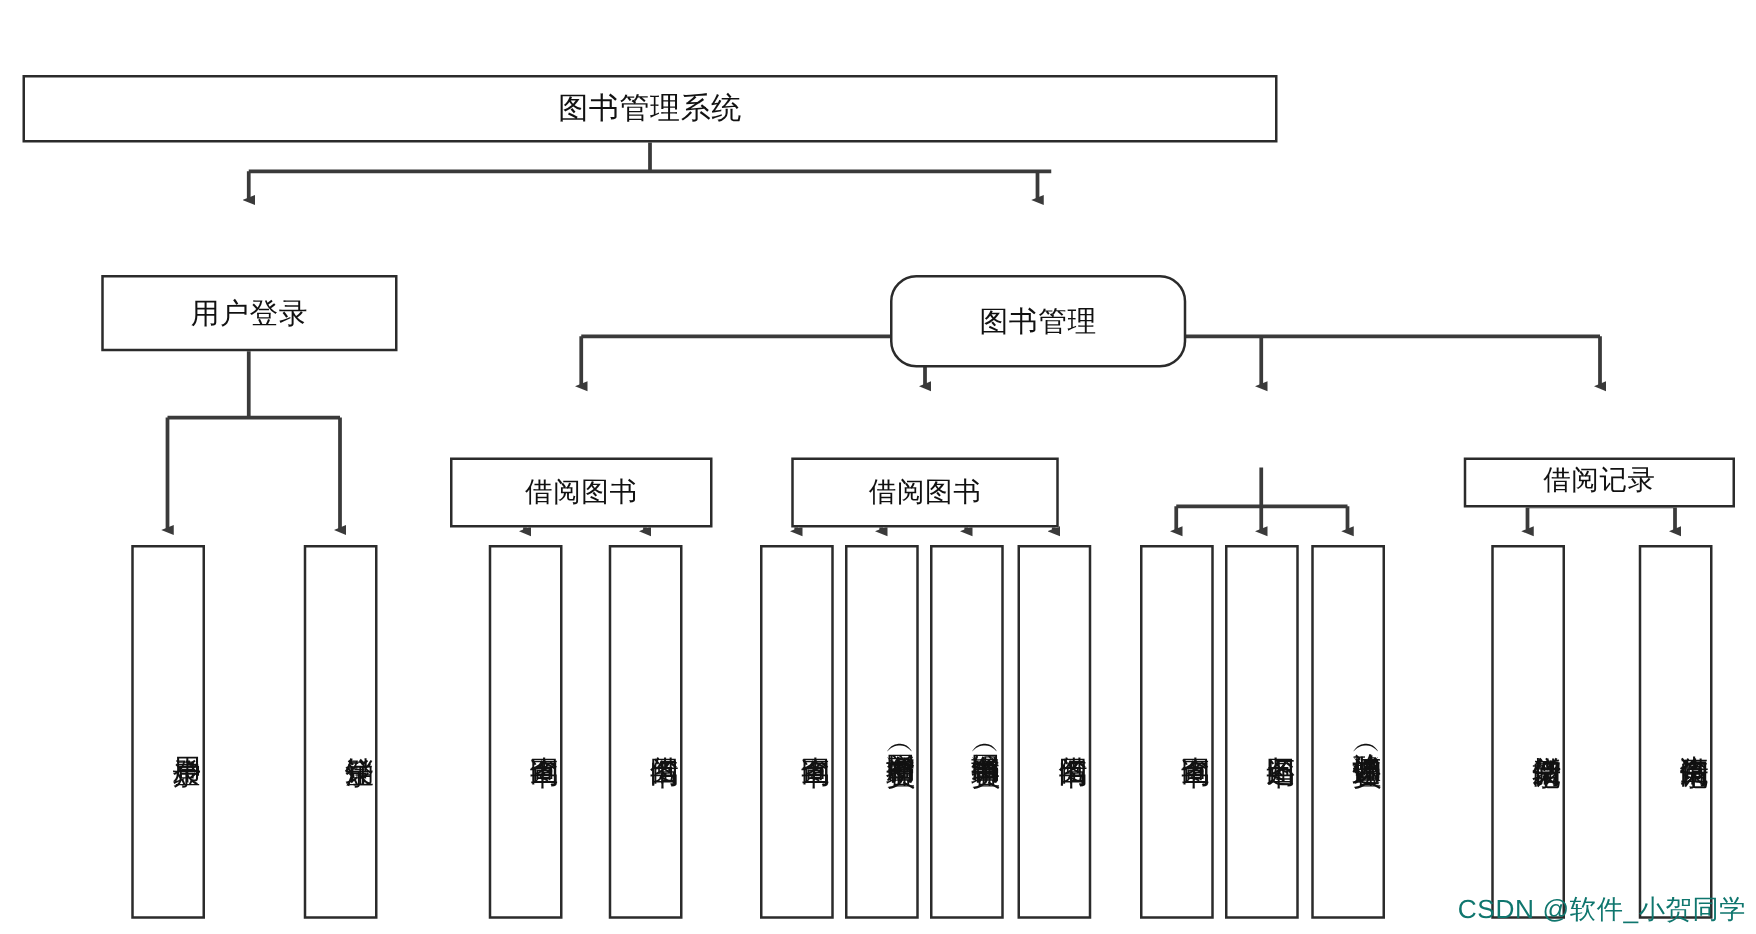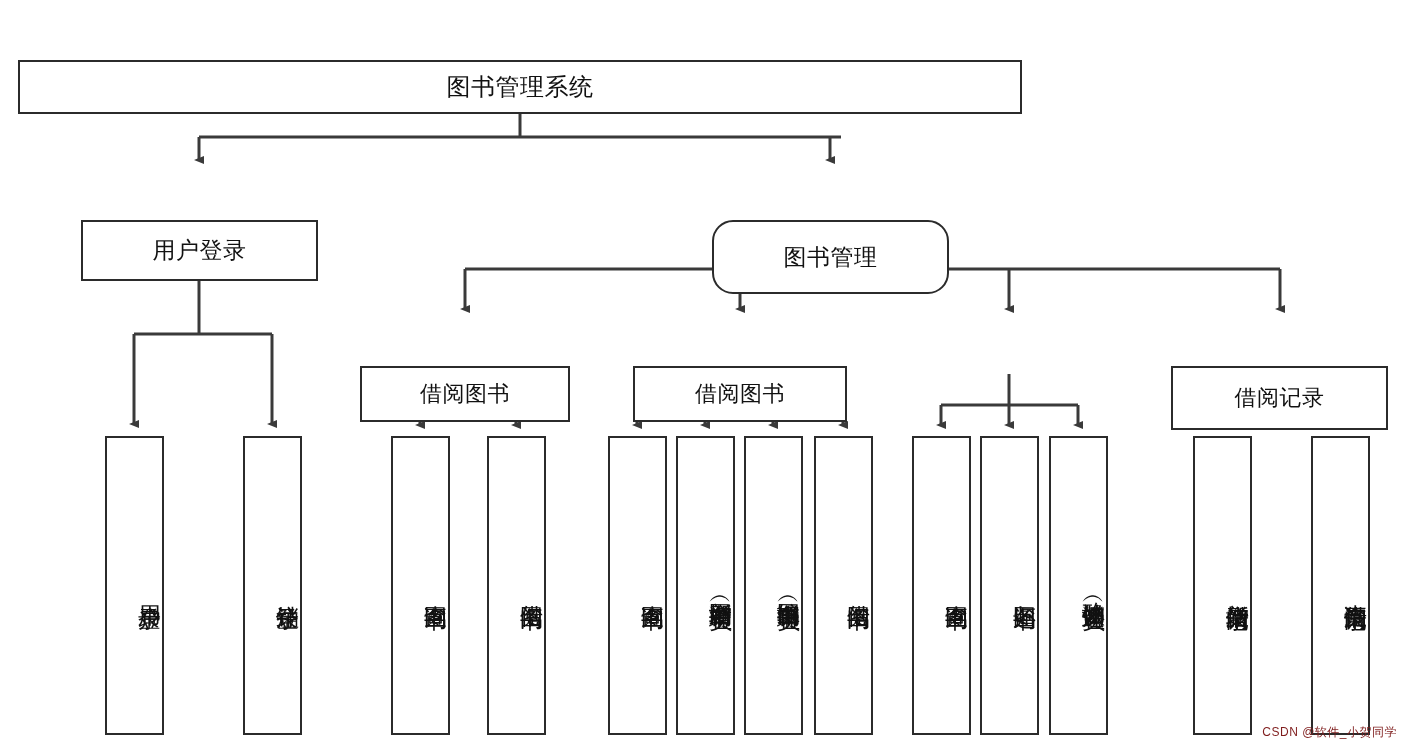--- a/index.html
+++ b/index.html
@@ -53,22 +53,22 @@
     white-space: pre-wrap;
   }
   .lvl0 .node-label { font-size: 24px; }
   .lvl1 .node-label { font-size: 23px; }
   .lvl2 .node-label { font-size: 22px; }
   .lvl3 .node-label { font-size: 23px; letter-spacing: 1px; }
   .watermark {
     position: absolute;
     right: 8px;
     bottom: 6px;
-    font-size: 12px;
-    color: #7f1d1d;
+    font-size: 21px;
+    color: #0f766e;
     z-index: 5;
     white-space: nowrap;
     letter-spacing: 0.5px;
   }
 </style>
 </head>
 <body>
 
 <div id="canvas">
 
@@ -136,21 +136,21 @@
 
   <div class="node horiz lvl2" style="left:360px; top:318px; width:210px; height:56px;">
     <span class="node-label">借阅图书</span>
   </div>
 
   <div class="node horiz lvl2" style="left:633px; top:318px; width:214px; height:56px;">
     <span class="node-label">借阅图书</span>
   </div>
 
 
-  <div class="node horiz lvl2" style="left:1171px; top:318px; width:217px; height:64px;">
+  <div class="node horiz lvl2" style="left:1171px; top:318px; width:217px; height:40px;font-family:Liberation Mono, monospace;">
     <span class="node-label">借阅记录</span>
   </div>
 
   <div class="node vert lvl3" style="left:105px; top:436px; width:59px; height:299px;">
     <span class="node-label">用户登录</span>
   </div>
 
   <div class="node vert lvl3" style="left:243px; top:436px; width:59px; height:299px;">
     <span class="node-label">注销登录</span>
   </div>

